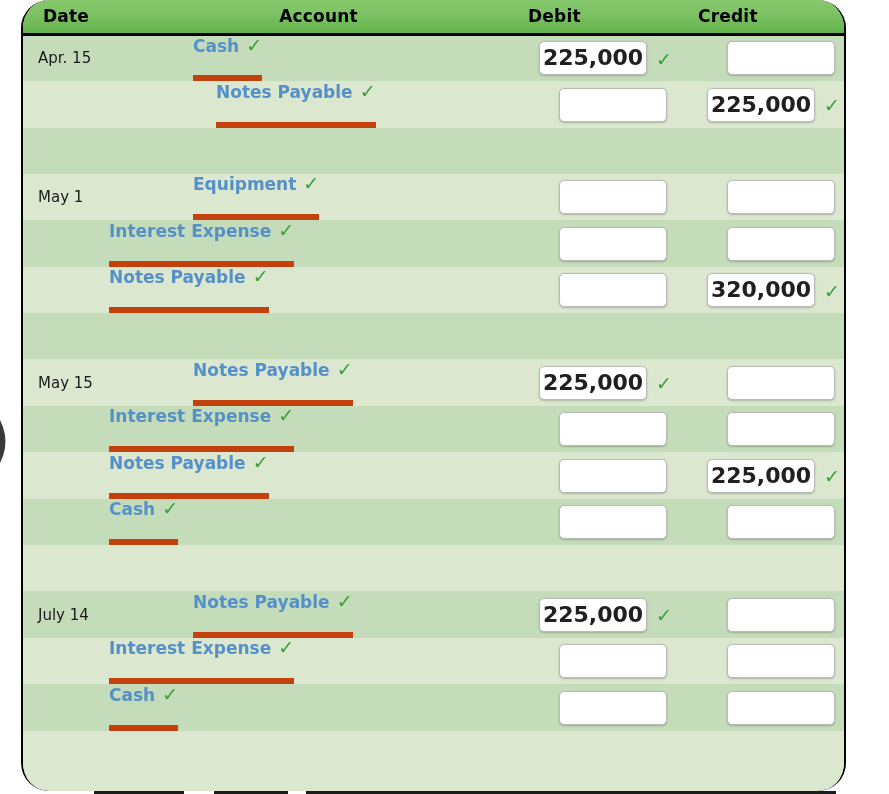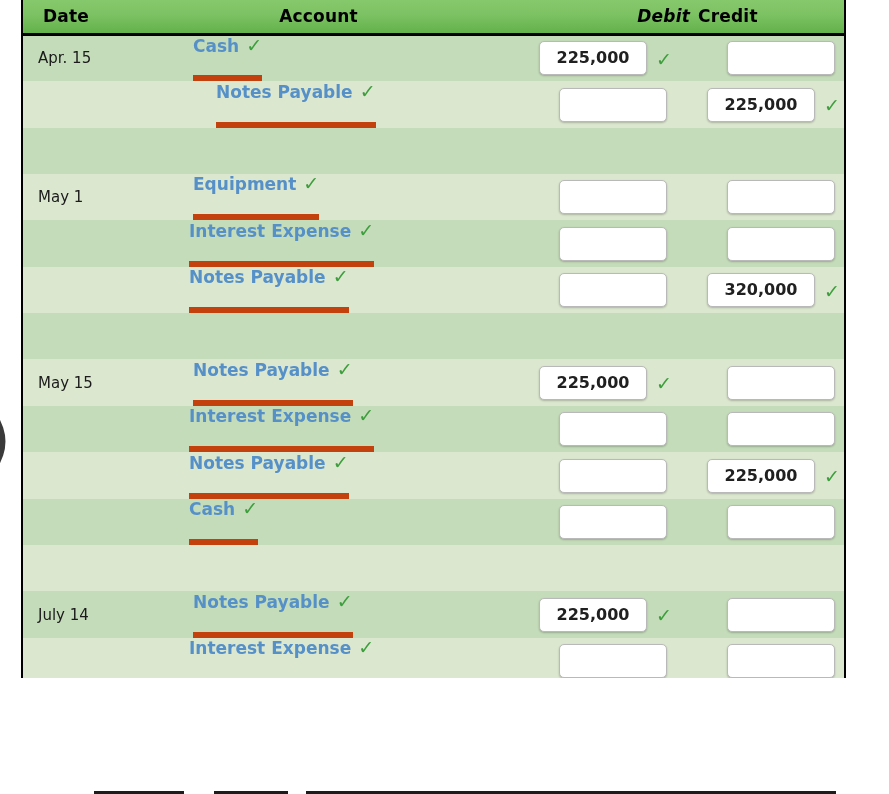--- a/index.html
+++ b/index.html
@@ -26,26 +26,27 @@
     color: #3a3a3a;
     font-family: "DejaVu Sans", "Liberation Sans", sans-serif;
     user-select: none;
   }
 
   #journal-wrap {
     position: absolute;
     left: 21px;
     top: 0;
     width: 825px;
-    height: 678px;
+    height: 791px;
     border-left: 2px solid #000000;
     border-right: 2px solid #000000;
     box-sizing: border-box;
     background: #dce7cf;
     overflow: hidden;
+    border-radius: 28px;
   }
 
   table#journal {
     width: 100%;
     border-collapse: collapse;
     table-layout: fixed;
   }
 
   
   thead tr {
@@ -56,21 +57,21 @@
     border-bottom: 3px solid #000000;
     color: #000000;
     font-size: 17px;
     font-weight: bold;
     padding: 0;
     vertical-align: middle;
     letter-spacing: 0.2px;
   }
   th.col-date   { width: 86px;  text-align: center; }
   th.col-acct   { width: 419px; text-align: center; }
-  th.col-debit  { width: 162px; text-align: right; padding-right: 8px; font-style: italic;}
+  th.col-debit  { width: 162px; text-align: left; padding-right: 8px;}
   th.col-credit { width: 156px; text-align: left; padding-right: 10px;}
 
   
   tbody tr.jrow { height: 46.5px; }
   tbody tr.jrow.dark  { background: #c4dcb9; }
   tbody tr.jrow.light { background: #dce7cf; }
   tbody tr.spacer     { height: 46px; }
   tbody tr.spacer.dark  { background: #c4dcb9; }
   tbody tr.spacer.light { background: #dce7cf; }
   tbody tr.tail { height: 58px; background: #dce7cf; }
@@ -95,21 +96,21 @@
     font-weight: bold;
     white-space: nowrap;
     padding-bottom: 20px;
     border-bottom: 6px solid #c2410c;
     line-height: 1.05;
   }
   .acct-link .lbl { margin-right: 7px; }
 
   .ind-0 { margin-left: 84px; }
   .ind-1 { margin-left: 107px; }
-  .ind-2 { margin-left: 80px; }
+  .ind-2 { }
 
   .check {
     color: #3d9e3d;
     font-size: 19px;
     font-weight: bold;
     line-height: 1;
     display: inline-block;
   }
   .check.after-box {
     margin-left: 9px;
@@ -126,21 +127,21 @@
   .amt-box {
     display: inline-block;
     box-sizing: border-box;
     width: 108px;
     height: 34px;
     line-height: 32px;
     background: #ffffff;
     border: 1px solid #b9b9b9;
     border-radius: 5px;
     box-shadow: 0 1px 2px rgba(0,0,0,0.22);
-    font-size: 16px;
+    font-size: 22px;
     font-weight: bold;
     color: #202020;
     text-align: center;
     vertical-align: middle;
   }
   .amt-box.empty { color: transparent; }
 
   
   td.cell-debit  .slot { display: inline-block; width: 152px; text-align: center; }
   td.cell-credit .slot { display: inline-block; width: 148px; text-align: center; }

